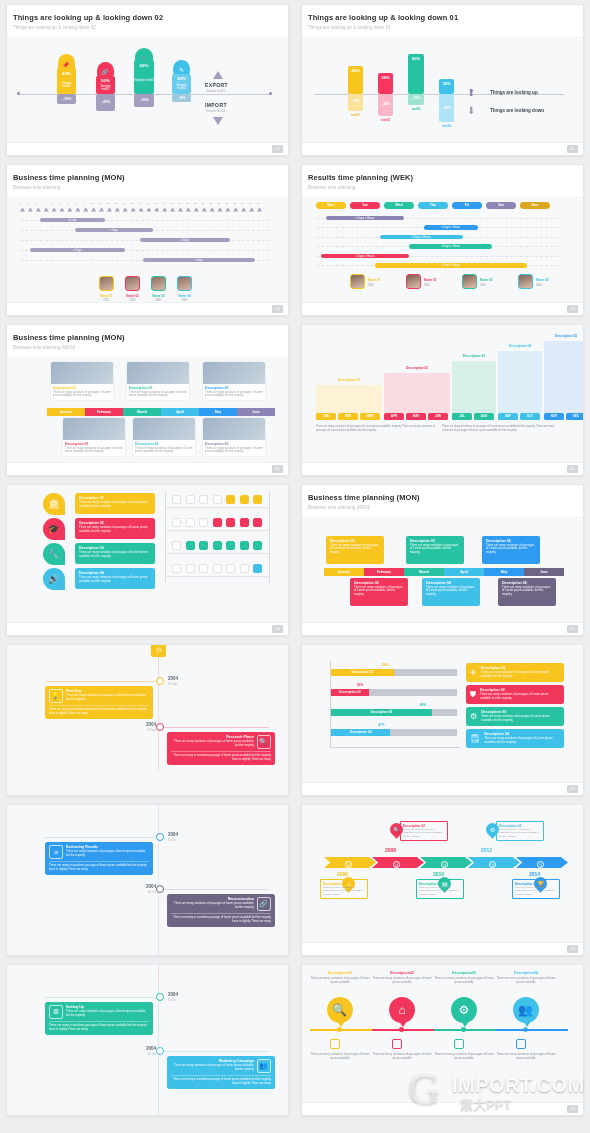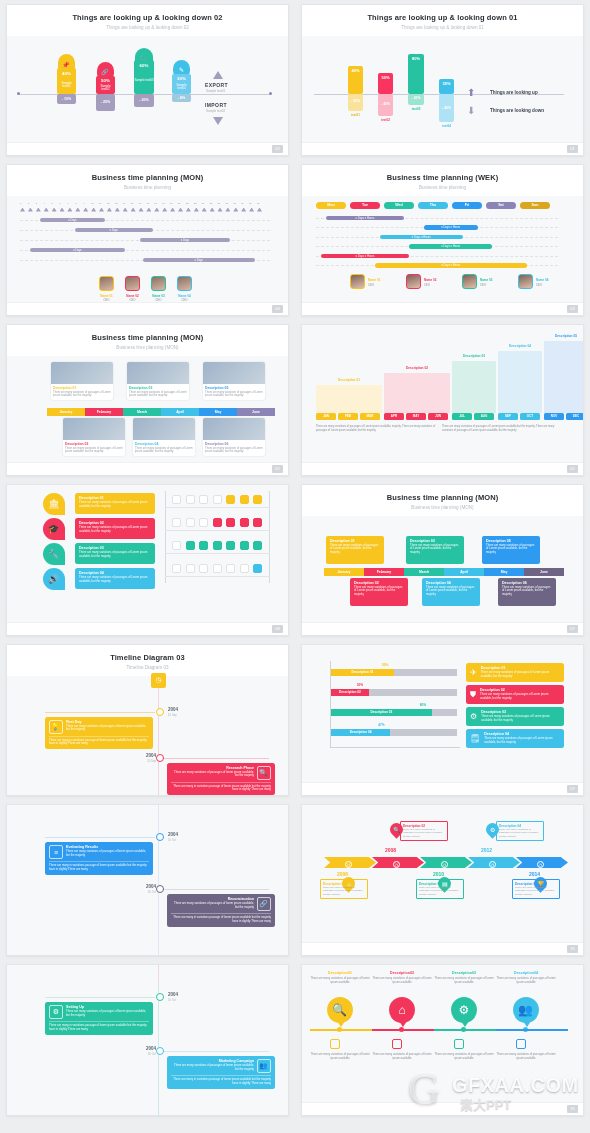--- a/index.html
+++ b/index.html
@@ -21,21 +21,20 @@
     position:relative;
     width:100%; height:100%;
     background:#f7f8f9;
     border:1px solid #e3e5e8;
     overflow:hidden;
     box-shadow:0 1px 2px rgba(0,0,0,0.06);
   }
   .slide-head {
     background:#ffffff;
     padding:8px 6px 6px;
-    text-align:center;
   }
   .slide-title {
     font-size:7.5px; font-weight:bold; color:#2b2f33; letter-spacing:.1px;
   }
   .slide-sub {
     font-size:4.6px; color:#b9bdc2; margin-top:2.5px;
   }
   .slide-body { position:relative; height:calc(100% - 40px); }
   .slide-foot {
     position:absolute; left:0; right:0; bottom:0; height:13px;
@@ -330,21 +329,21 @@
           </div>
   </div>
   <div class="slide-foot"></div>
   <div class="pagenum">04</div>
  </div>
 </div>
 
 <div class="cell">
  <div class="slide">
   <div class="slide-head">
-    <div class="slide-title">Business time planning (WEK)</div>
+    <div class="slide-title">Results time planning (WEK)</div>
     <div class="slide-sub">Business time planning</div>
   </div>
   <div class="slide-body">
     <div id="s4days">
             <div class="pill" style="left: 14px; top: 6px; width: 30px; background: rgb(247, 197, 30);">Mon</div>
             <div class="pill" style="left: 48px; top: 6px; width: 30px; background: rgb(242, 53, 90);">Tue</div>
             <div class="pill" style="left: 82px; top: 6px; width: 30px; background: rgb(39, 194, 162);">Wed</div>
             <div class="pill" style="left: 116px; top: 6px; width: 30px; background: rgb(63, 192, 232);">Thu</div>
             <div class="pill" style="left: 150px; top: 6px; width: 30px; background: rgb(46, 155, 240);">Fri</div>
             <div class="pill" style="left: 184px; top: 6px; width: 30px; background: rgb(139, 132, 181);">Sat</div>
@@ -581,24 +580,20 @@
             <div class="mbtn" style="left: 222px; top: 52px; width: 40px; background: rgb(110, 101, 133);">June</div>
           </div>
   </div>
   <div class="slide-foot"></div>
   <div class="pagenum">07</div>
  </div>
 </div>
 
 <div class="cell">
  <div class="slide">
-  <div class="slide-head">
-    <div class="slide-title">Timeline Diagram 03</div>
-    <div class="slide-sub">Timeline Diagram 03</div>
-  </div>
   <div class="slide-body" style="height:calc(100% - 28px)">
     <div class="abs" style="left:151px;top:0px;width:1px;height:125px;background:#f0d7dc"></div>
     <div class="abs" style="left:144px;top:-3px;width:15px;height:15px;border-radius:2px;background:#F7C51E;color:#fff;font-size:7px;display:flex;align-items:center;justify-content:center">◷</div>
     <div id="s9ev">
             <div class="abs" style="left: 38px; top: 36px; width: 110px; height: 1px; background: rgb(243, 217, 160);"></div>
             <div class="dot-outline" style="left: 149px; top: 32px; width: 8px; height: 8px; border: 1.2px solid rgb(247, 197, 30);"></div>
             <div class="yr" style="left: 161px; top: 31px; color: rgb(90, 100, 112);">2004</div>
             <div class="yrsub" style="left: 161px; top: 37px;">10 Sep</div>
             <div class="tbox" style="left: 38px; top: 41px; width: 108px; background: rgb(247, 197, 30);">
               <div class="abs" style="position: relative; display: flex; gap: 3px; align-items: flex-start;">
@@ -867,15 +862,15 @@
   </div>
   <div class="slide-foot"></div>
   <div class="pagenum">76</div>
  </div>
 </div>
 
 </div>
 
 <div class="watermark">
   <div class="wm-g">G</div>
-  <div class="wm-text">GFXAA.COM</div>
+  <div class="wm-text">IMPORT.COM</div>
   <div class="wm-cn">素大PPT</div>
 </div>
 
 </body></html>

